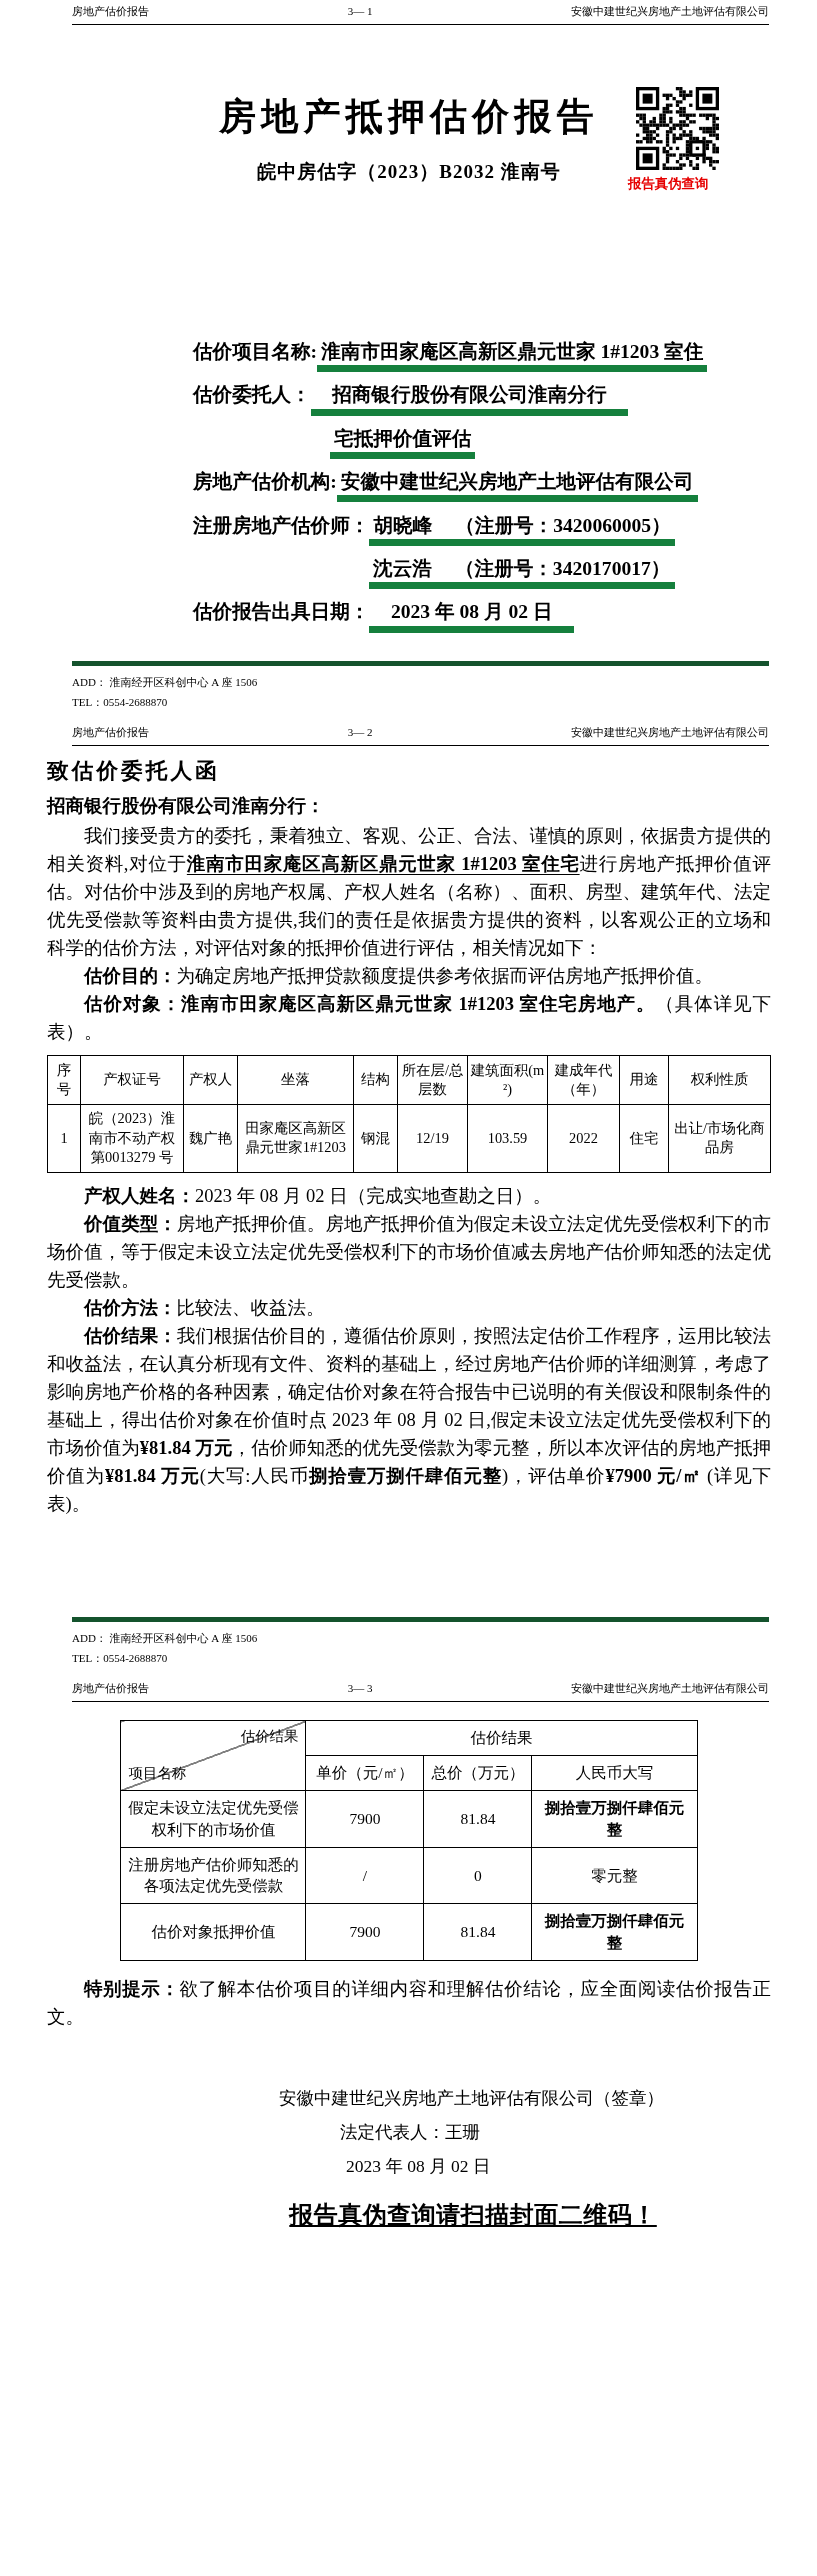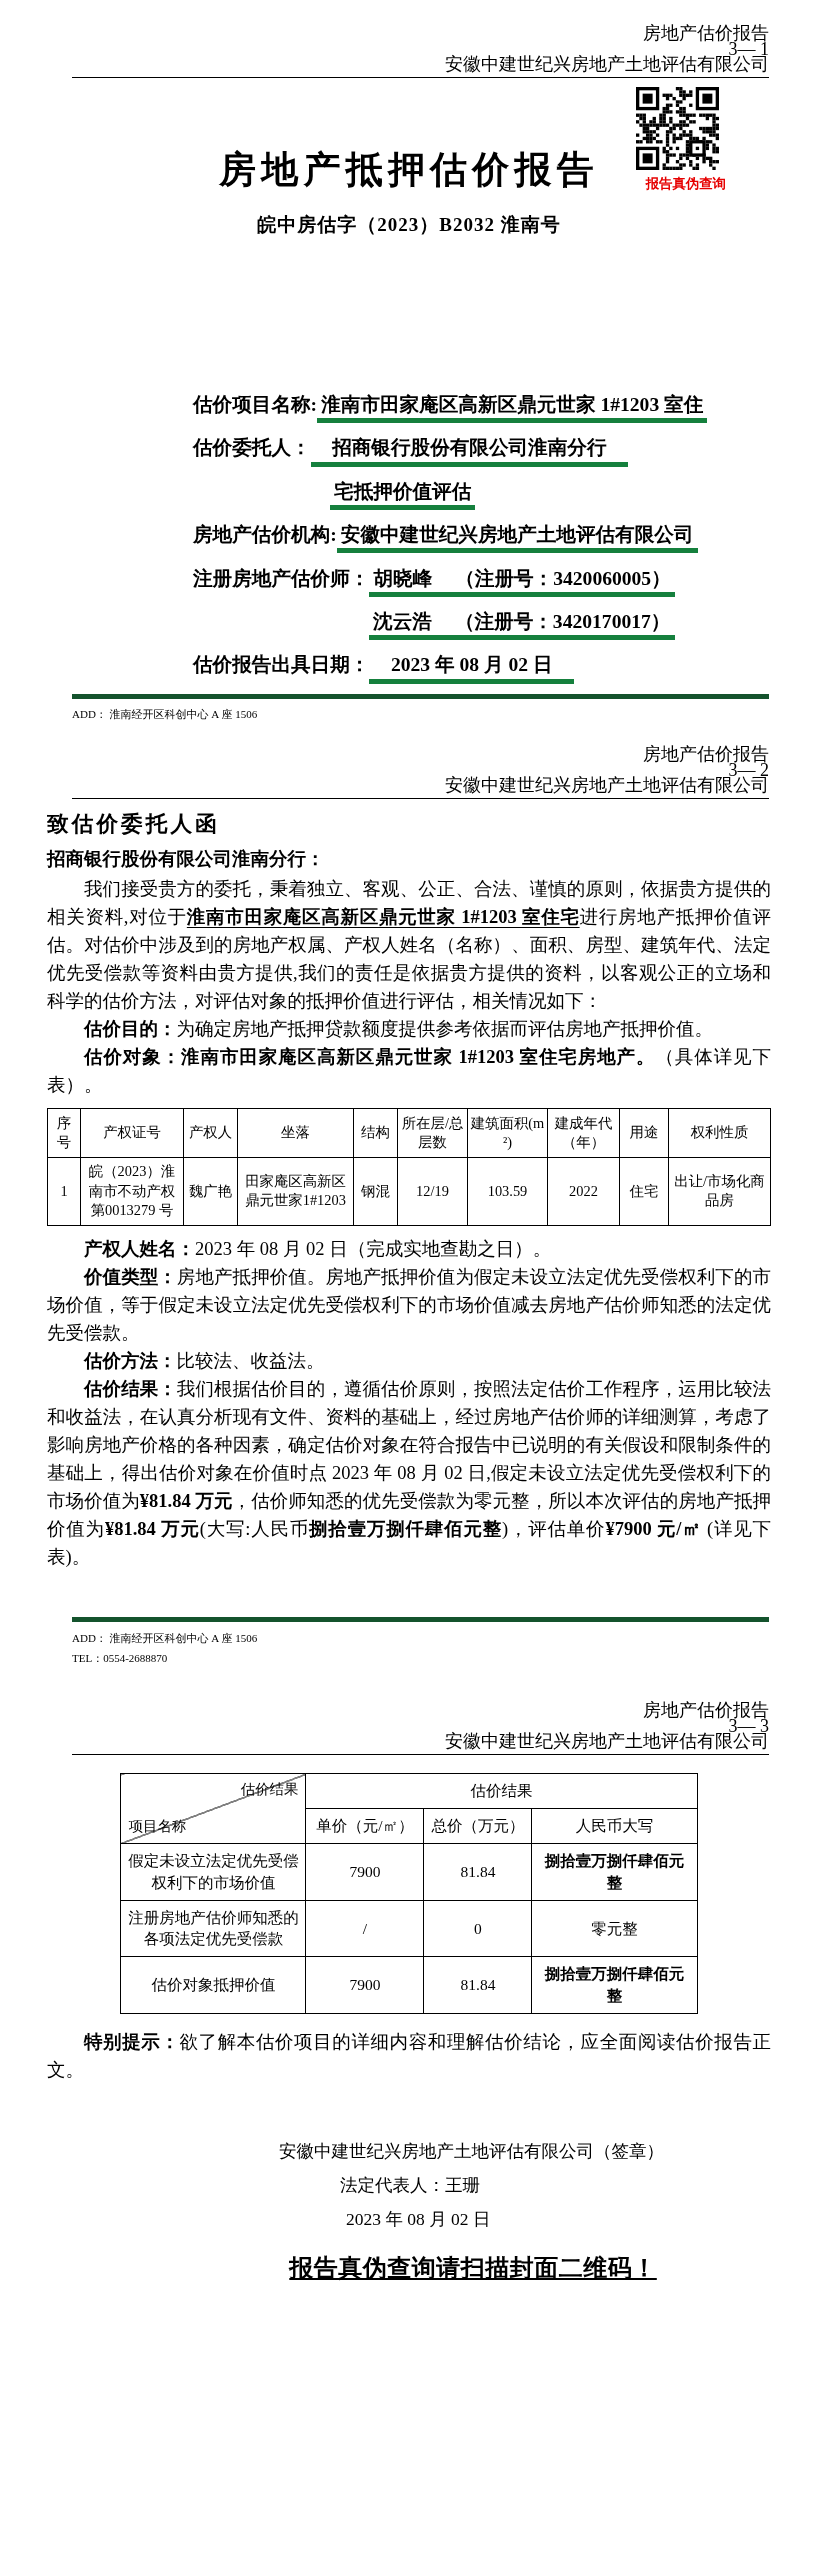--- a/index.html
+++ b/index.html
@@ -5,38 +5,38 @@
 <style>
   html,body{margin:0;padding:0;background:#fff;}
   body{font-family:"Liberation Serif","DejaVu Serif",serif;color:#000;}
   .doc{width:818px;height:3300px;margin:0 auto;background:#fff;position:relative;overflow:hidden;}
   .page{display:flex;flex-direction:column;overflow:hidden;position:relative;}
   .p1{height:721px;}
   .p2{height:956px;}
   .p3{height:1623px;}
 
   .running-header{display:flex;justify-content:space-between;align-items:flex-end;
-    margin:26px 49px 0 72px;padding-bottom:4.1px;border-bottom:1px solid #000;
-    font-size:18px;line-height:15.5px;flex-direction:column;}
+    margin:4px 49px 0 72px;padding-bottom:4.1px;border-bottom:1px solid #000;
+    font-size:11px;line-height:15.5px;}
   .running-footer{margin:auto 49px 8.2px 72px;border-top:5px solid #14532d;padding-top:5.2px;
     font-size:11px;line-height:20.6px;}
 
   .body{padding:0 47px;}
 
   
-  .qr-wrap{position:absolute;top:87px;right:92px;width:98px;text-align:right;}
+  .qr-wrap{position:absolute;top:87px;right:92px;width:98px;text-align:left;}
   .qr{width:83px;height:83px;display:block;margin:0 auto 5.2px;background:#fff;}
   .qr-caption{color:#e60000;font-size:13.4px;font-weight:bold;white-space:nowrap;}
   .cover-title{margin:67px 0 0;text-align:center;font-size:37px;letter-spacing:5.2px;font-weight:bold;}
   .cover-docno{margin-top:17.5px;text-align:center;font-size:19px;font-weight:bold;letter-spacing:1px;}
   .cover-fields{margin:152px 62px 0 193px;font-size:19.6px;font-weight:bold;}
   .field-line{margin-bottom:13.4px;line-height:30px;white-space:nowrap;}
   .cont-project{margin-left:137px;}
   .cont-appraiser{margin-left:176px;}
-  .u{border-bottom:5px solid #15803d;padding:0 4.1px 3.1px;margin-top:32px;}
+  .u{border-bottom:7px solid #15803d;padding:0 4.1px 3.1px;margin-top:32px;}
   .uwide{padding:0 21.6px 3.1px;}
   .gap{display:inline-block;width:23px;}
 
   
   .letter-title{margin:10.3px 0 7.2px;text-align:left;font-size:21.6px;letter-spacing:3.1px;font-weight:bold;}
   .para{font-size:18.5px;line-height:28px;text-align:justify;text-indent:2em;margin:0;}
   .no-indent{text-indent:0;}
   .salutation{margin-bottom:2.1px;}
   .bold{font-weight:bold;}
   .ul{text-decoration:underline;text-underline-offset:3.6px;}

